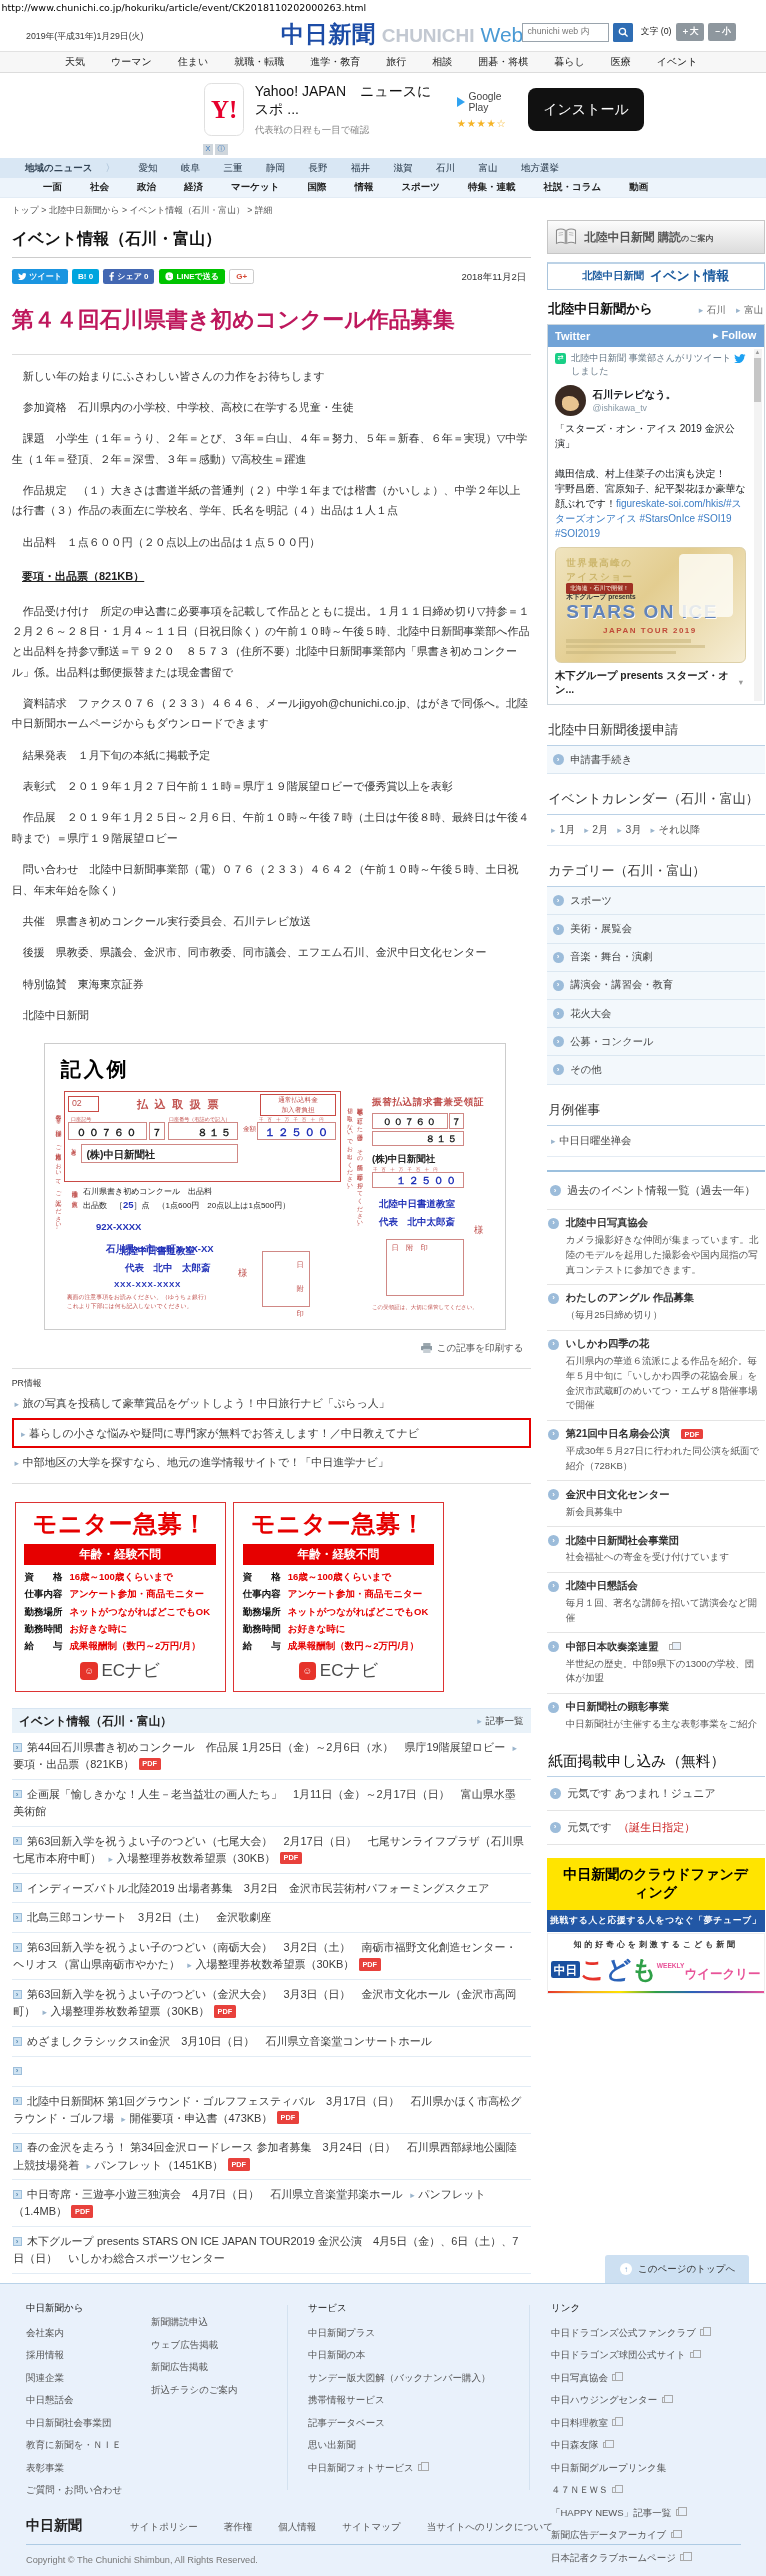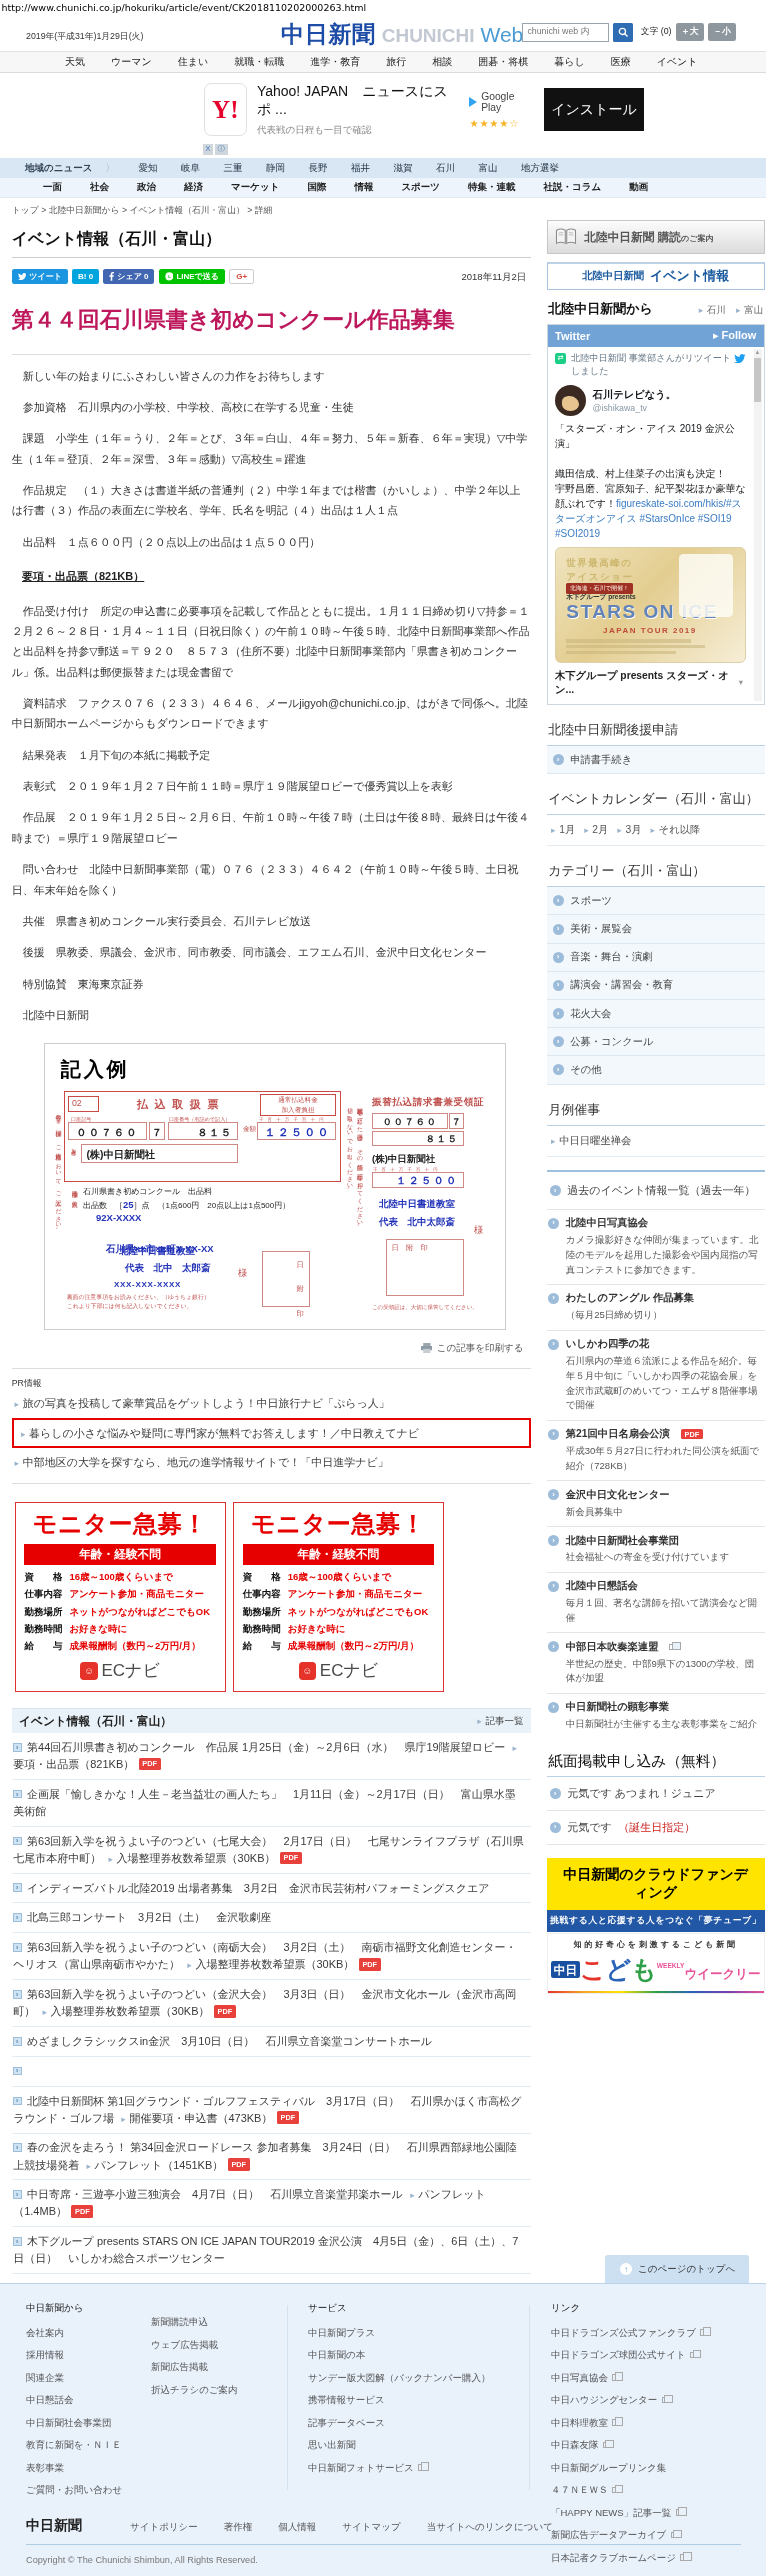--- a/index.html
+++ b/index.html
@@ -21,21 +21,21 @@
 
 .nav1{height:22px;background:#f7f7f7;border-top:0.7px solid #e2e2e2;border-bottom:0.7px solid #dcdcdc;display:flex;align-items:center;padding-left:65px;gap:26px;font-size:10px;color:#222}
 .yad-wrap{position:relative;margin:7.3px 0 14.7px 204px;width:440px;height:63px}
 .yad{display:flex;align-items:center;gap:10.3px;height:59px}
 .yad-ic{width:48px;height:53px;border:0.7px solid #e0e0e0;border-radius:7.3px;display:flex;align-items:center;justify-content:center;font-size:25px;font-weight:bold;color:#e6002d;font-family:"Liberation Serif","DejaVu Serif",serif;background:#fff}
 .yad-t1{font-size:14px;color:#111}
 .yad-t2{font-size:9.5px;color:#888;margin-top:4.4px}
 .yad-store{font-size:10.3px;color:#444;display:flex;align-items:center;gap:3.7px}
 .yad-stars{color:#f5b325;font-size:10.3px;letter-spacing:0.7px;margin-top:4.4px}
 .gp-tri{width:0;height:0;border-top:5.1px solid transparent;border-bottom:5.1px solid transparent;border-left:8px solid #30a3f1}
-.yad-btn{margin-left:4.4px;background:#111;color:#fff;font-size:14px;border-radius:0;width:100px;height:43px;display:flex;align-items:center;justify-content:center;flex:none}
+.yad-btn{margin-left:4.4px;background:#111;color:#fff;font-size:14px;border-radius:8px;width:116px;height:43px;display:flex;align-items:center;justify-content:center;flex:none}
 .yad-close{position:absolute;left:-1.5px;bottom:-11.7px;display:flex;gap:1.5px;font-size:7.3px}
 .yad-close span{background:#cfd6dc;color:#3a7abf;padding:0.7px 2.9px}
 .rnav{height:20px;background:#d9e7f4;display:flex;align-items:center;font-size:9.5px;color:#234;padding-left:25px;gap:23.5px}
 .rnav .lead{font-weight:bold;color:#345}
 .rnav .sep{color:#b3c8dc;font-weight:bold;margin-left:-10.3px}
 .nav2{height:20px;background:#edf4fb;display:flex;align-items:center;padding-left:43px;gap:28px;font-size:9.5px;font-weight:bold;color:#222;border-bottom:0.7px solid #e3ecf5}
 .crumbs{font-size:8.8px;color:#555;padding:7.3px 0 2.9px 11.7px}
 
 .content{display:flex;padding-left:11.7px}
 .main{width:519px}
@@ -331,21 +331,21 @@
           <div class="r" style="position:absolute;left:207px;top:29px;font-size:4.4px;letter-spacing:1.5px">千 百 十 万 千 百 十 円</div>
           <div class="b blue" style="left:205px;top:34px;width:79px;height:17.6px;font-size:11px;text-align:right;padding:1.5px 4.4px 0 0;letter-spacing:2.2px">１２５００</div>
           <div class="r vert" style="position:absolute;left:19px;top:56px;height:29px;font-size:5.1px">加入者名</div>
           <div class="b" style="left:29px;top:56px;width:157px;height:19px;font-size:10.3px;font-weight:bold;color:#222;padding:2.2px 4.4px">(株)中日新聞社</div>
 
           <div class="r vert" style="position:absolute;left:17.6px;top:98px;height:110px;font-size:5.9px">通信欄・ご依頼人</div>
           <div style="position:absolute;left:31px;top:98px;width:242px;font-size:8px;color:#222;line-height:1.5">
             <div>石川県書き初めコンクール　出品料</div>
             <div><span>出品数　［</span><span class="blue" style="font-size:9.5px">25</span><span>］点　（1点600円　20点以上は1点500円）</span></div>
           </div>
-          <div class="blue" style="position:absolute;left:44px;top:124px;font-size:9.5px">92X-XXXX</div>
+          <div class="blue" style="position:absolute;left:44px;top:133px;font-size:9.5px">92X-XXXX</div>
           <div class="blue" style="position:absolute;left:54px;top:155px;font-size:9.5px">石川県××市××町X-XX-XX</div>
           <div class="blue" style="position:absolute;left:67px;top:157px;font-size:9.5px">北陸中日書道教室</div>
           <div class="blue" style="position:absolute;left:73px;top:174px;font-size:9.5px">代表　北中　太郎斎</div>
           <div class="r" style="position:absolute;left:186px;top:179px;font-size:9.5px">様</div>
           <div class="blue" style="position:absolute;left:62px;top:192px;font-size:8px;letter-spacing:0.7px">XXX-XXX-XXXX</div>
           <div class="r" style="position:absolute;left:14.7px;top:205px;font-size:5.9px">裏面の注意事項をお読みください。（ゆうちょ銀行）</div>
           <div class="r" style="position:absolute;left:14.7px;top:214px;font-size:5.9px">これより下部には何も記入しないでください。</div>
           <div class="stamp-box vert" style="left:210px;top:163px;width:48px;height:56px">
             <span>日</span>
               <span>附</span>

